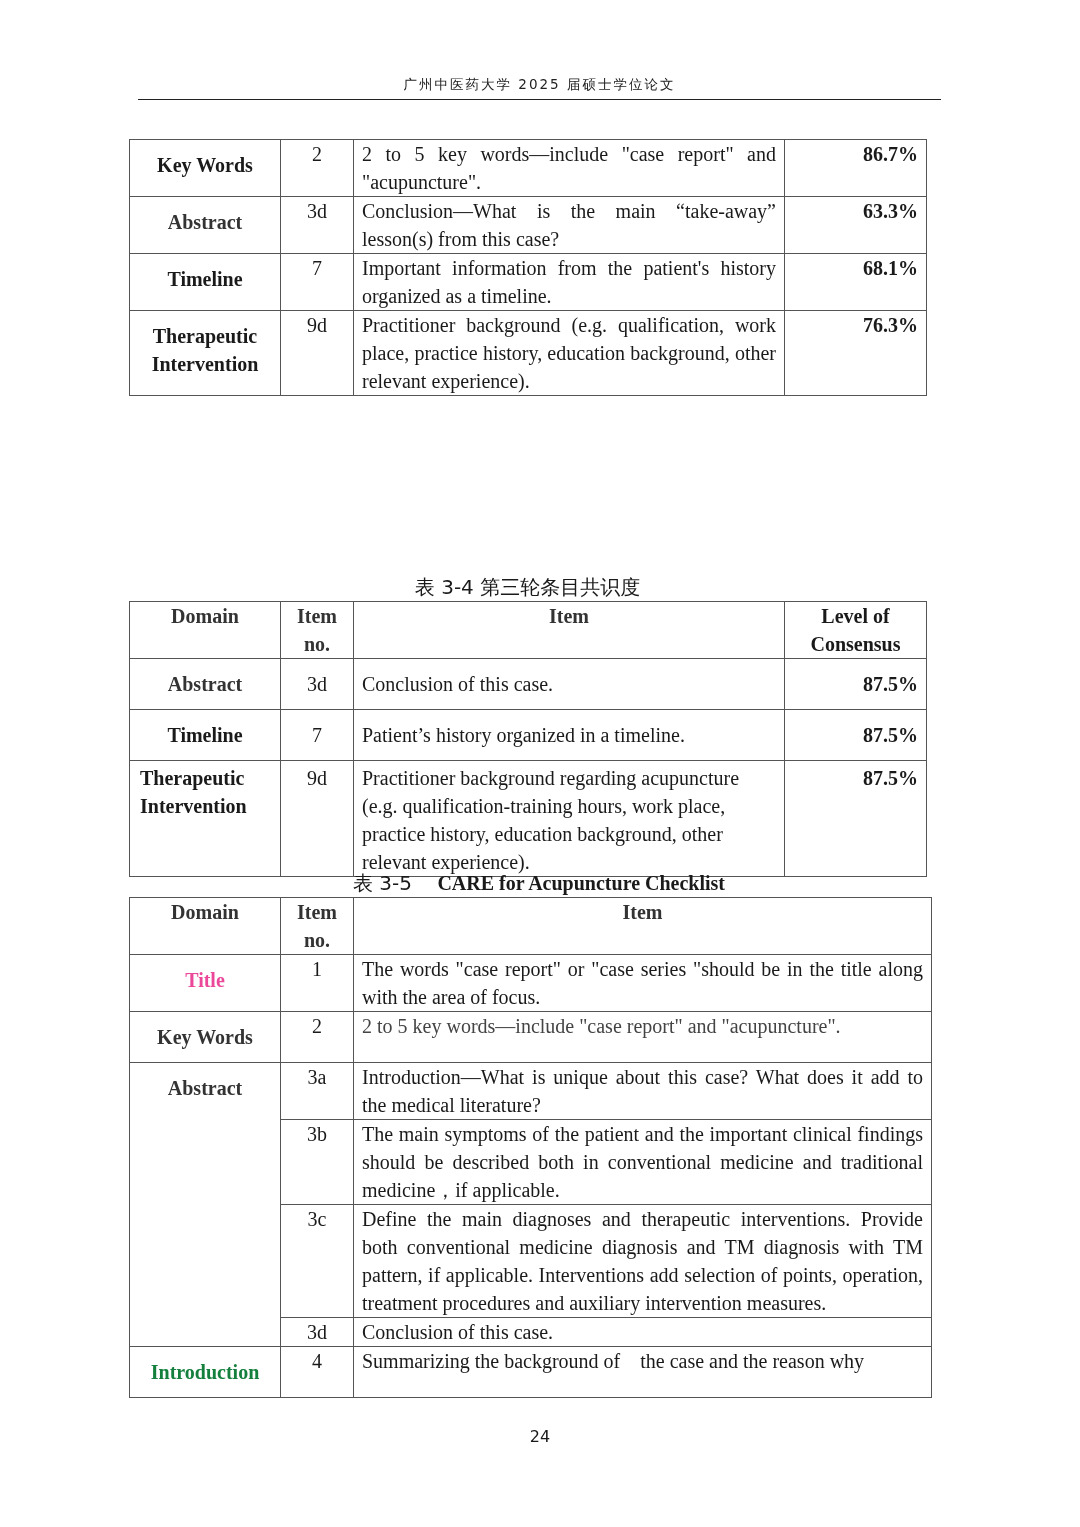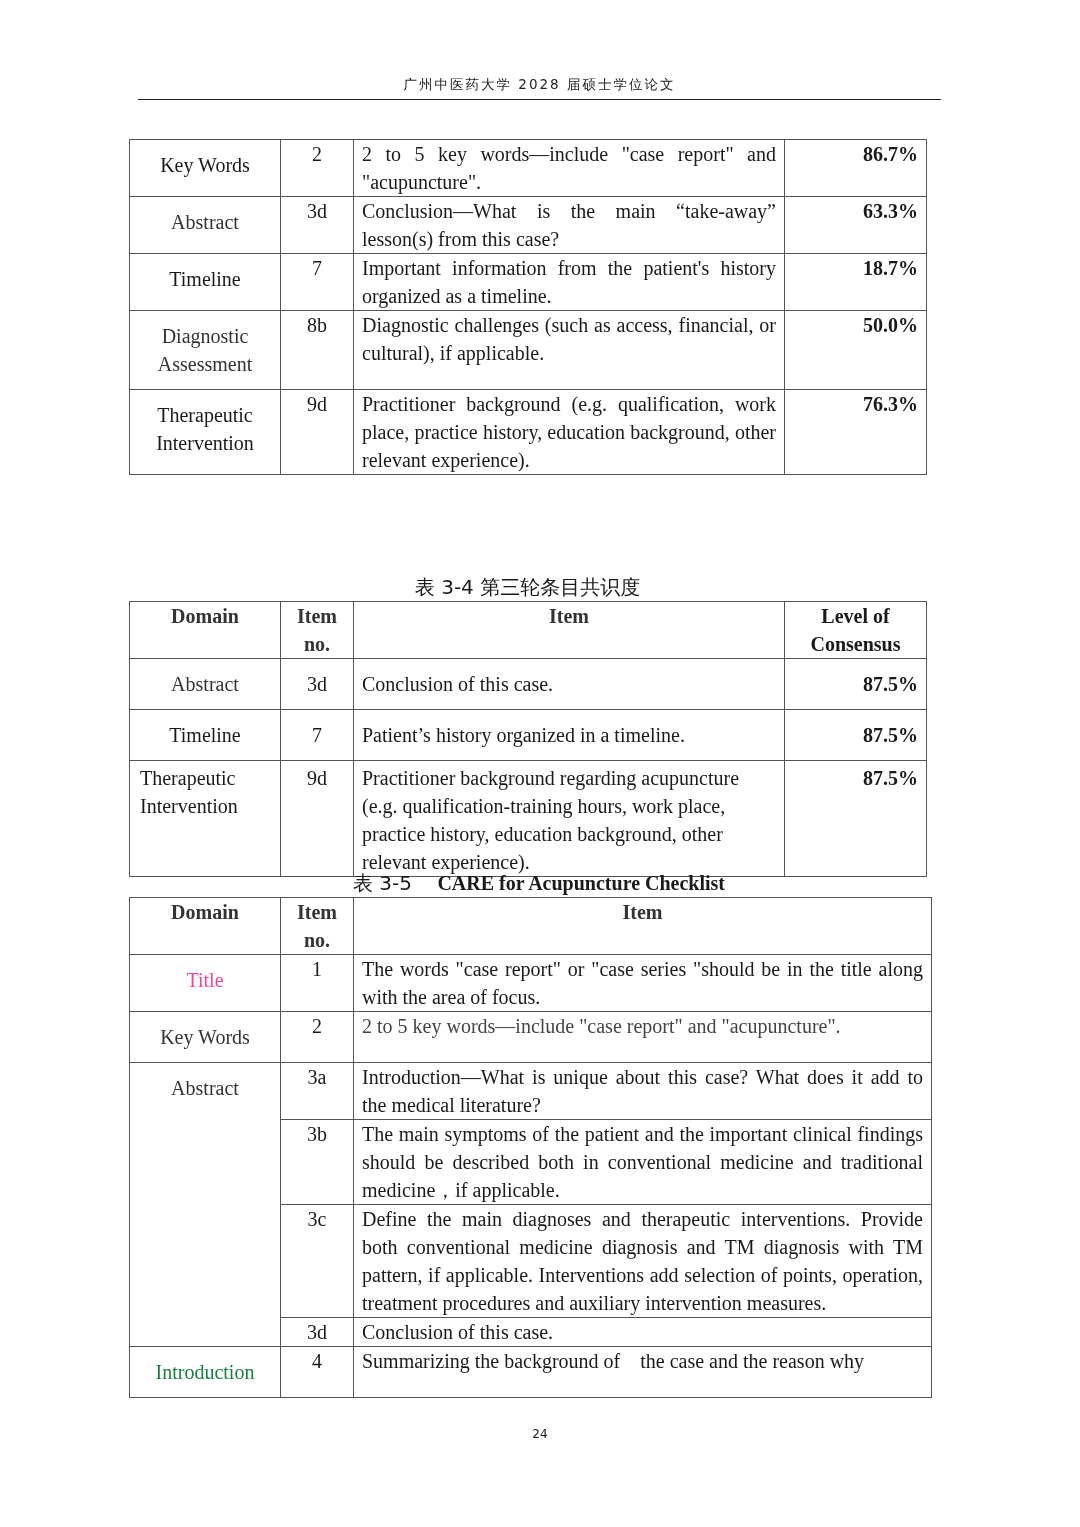--- a/index.html
+++ b/index.html
@@ -3,35 +3,35 @@
 <meta charset="utf-8">
 <style>
   html, body { margin:0; padding:0; background:#ffffff; }
   body { width:1080px; height:1527px; position:relative; overflow:hidden;
          font-family:"Liberation Serif", "DejaVu Serif", serif; color:#1a1a1a; }
   .header { position:absolute; left:138px; top:76px; width:803px; text-align:center;
             font-family:"DejaVu Sans", sans-serif; font-size:13.5px; letter-spacing:2px; color:#222; }
   .header-rule { position:absolute; left:138px; top:99px; width:803px; height:0; border-top:1.3px solid #222; }
   table { position:absolute; border-collapse:collapse; table-layout:fixed; font-size:20px; line-height:28px; }
   td { border:1.2px solid #555; vertical-align:top; padding:0 8px; }
-  td.dom { text-align:center; font-weight:normal; padding:11px 4px; }
+  td.dom { text-align:center; font-weight:bold; padding:11px 4px; }
   td.no { text-align:center; }
   td.item { text-align:justify; }
   td.cons { text-align:right; font-weight:bold; }
   td.hdr { text-align:center; font-weight:bold; }
   .caption { position:absolute; text-align:center; font-size:20px; font-family:"DejaVu Sans", "Liberation Serif", serif; }
   .caption b { font-family:"Liberation Serif", serif; }
   .pageno { position:absolute; left:500px; top:1427px; width:80px; text-align:center;
-            font-family:"DejaVu Sans", sans-serif; font-size:12px; }
+            font-family:"DejaVu Sans", sans-serif; font-size:16px; }
   .gray { color:#444; }
 </style>
 </head>
 <body>
 
-<div class="header">广州中医药大学 2028 届硕士学位论文</div>
+<div class="header">广州中医药大学 2025 届硕士学位论文</div>
 <div class="header-rule"></div>
 
 <table style="left:129px; top:139px; width:797px;">
   <colgroup>
       <col style="width:151px">
       <col style="width:73px">
       <col style="width:431px">
       <col style="width:142px">
     </colgroup>
   <tbody>
@@ -44,27 +44,21 @@
   <tr>
     <td class="dom" style="color:#333">Abstract</td>
     <td class="no">3d</td>
     <td class="item">Conclusion—What is the main “take-away” lesson(s) from this case?</td>
     <td class="cons">63.3%</td>
   </tr>
   <tr>
     <td class="dom">Timeline</td>
     <td class="no">7</td>
     <td class="item">Important information from the patient's history organized as a timeline.</td>
-    <td class="cons">18.7%</td>
-  </tr>
-  <tr>
-    <td class="dom" style="color:#333">Diagnostic Assessment</td>
-    <td class="no">8b</td>
-    <td class="item">Diagnostic challenges (such as access, financial, or cultural), if applicable.</td>
-    <td class="cons">50.0%</td>
+    <td class="cons">68.1%</td>
   </tr>
   <tr>
     <td class="dom">Therapeutic Intervention</td>
     <td class="no">9d</td>
     <td class="item">Practitioner background (e.g. qualification, work place, practice history, education background, other relevant experience).</td>
     <td class="cons">76.3%</td>
   </tr>
 </tbody>
   </table>
 

